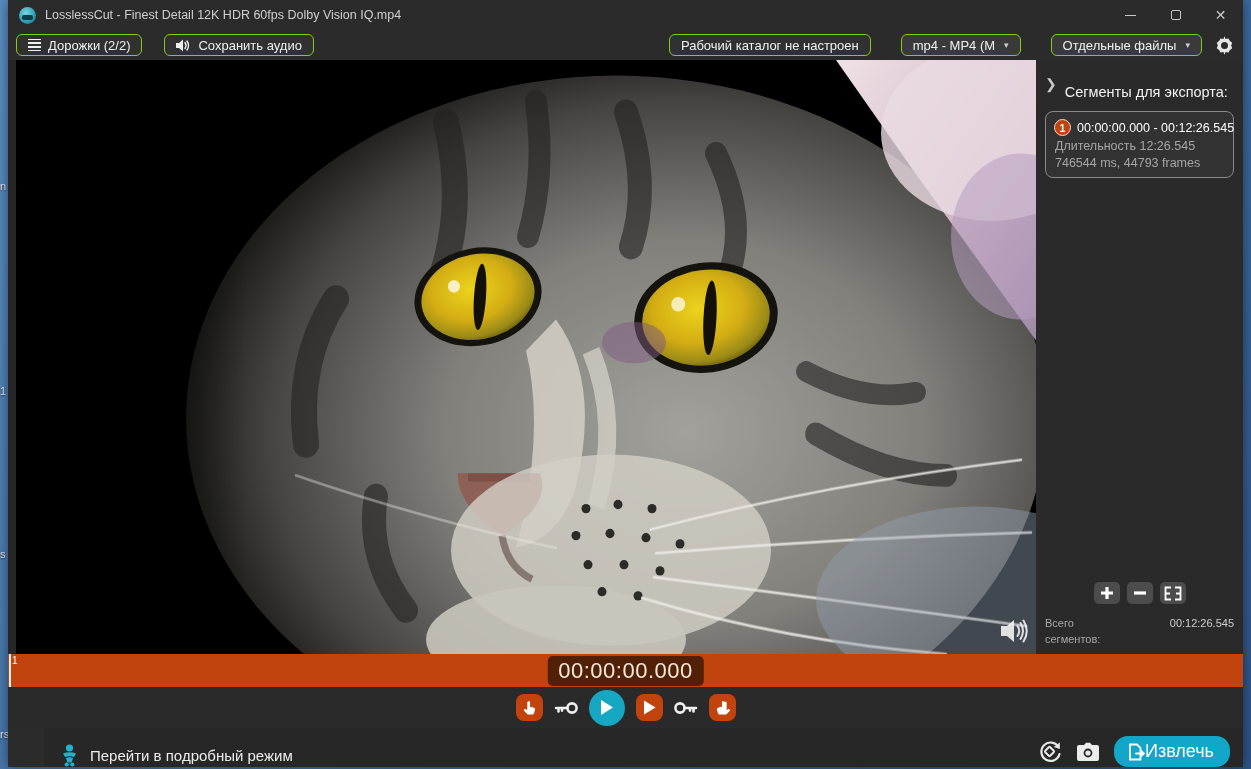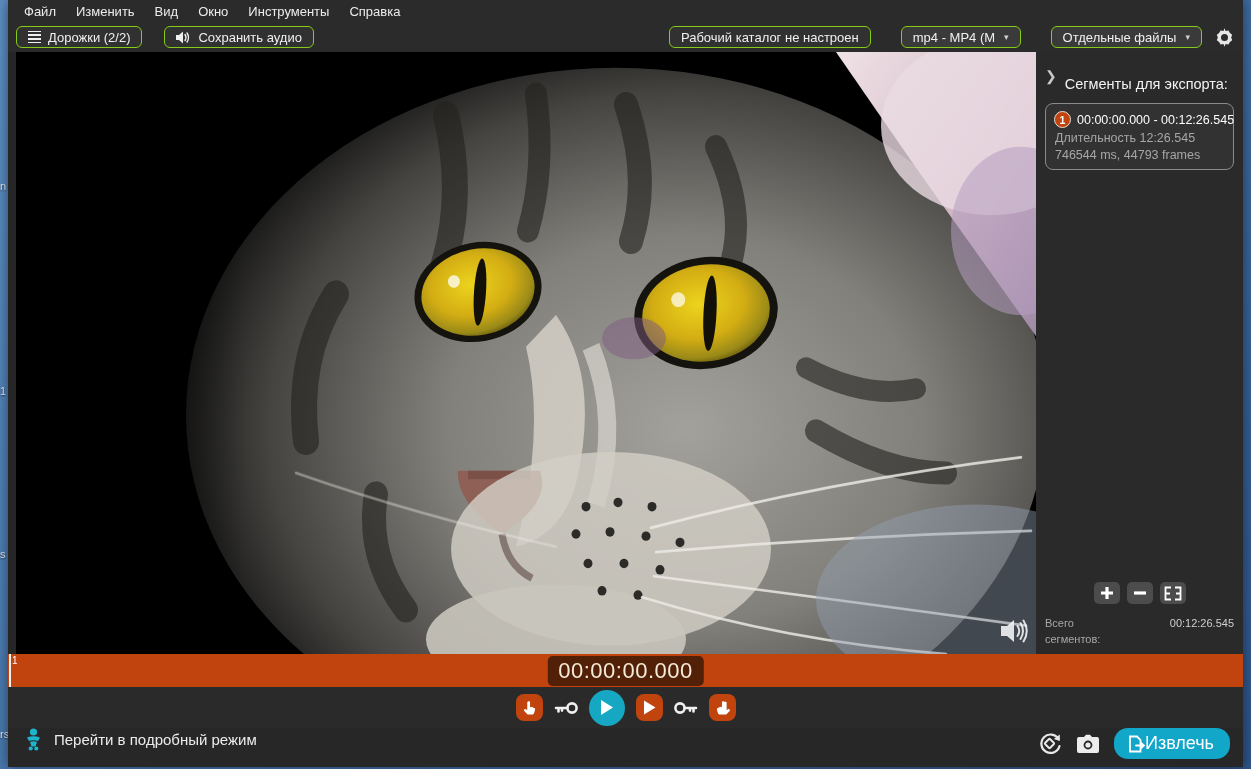--- a/index.html
+++ b/index.html
@@ -84,47 +84,54 @@
 
   
   .controls { height:41px; flex:none; background:#2a2a2a; display:flex; align-items:center; justify-content:center; gap:11px; }
   .obtn { width:27px; height:27px; border-radius:8px; background:#c1440e; border:none;
     display:flex; align-items:center; justify-content:center; cursor:pointer; }
   .keybtn { background:none; border:none; display:flex; cursor:pointer; }
   .playbtn { width:36px; height:36px; border-radius:50%; background:#16a7c3; border:none;
     display:flex; align-items:center; justify-content:center; cursor:pointer; }
 
   
-  .footer { height:39px; flex:none; background:#272727; display:flex; align-items:flex-start; padding:0 13px 0 16px; }
+  .footer { height:39px; flex:none; background:#272727; display:flex; align-items:flex-end; padding:0 13px 0 16px;margin-left:36px; }
   .adv-link { display:flex; align-items:center; gap:11px; cursor:pointer; }
   .adv-text { font-size:15px; color:#ececec; }
   .footer-right { margin-left:auto; display:flex; align-items:center; gap:14px; }
   .fico { background:none; border:none; display:flex; cursor:pointer; }
   .export-btn { display:flex; align-items:center; background:#12a6c9; border:none;
     border-radius:14px; padding:5px 16px 5px 13px; color:#fff; font-size:18px; cursor:pointer; }
 </style>
 </head>
 <body>
 
 <span class="desktop-fragment" style="top:180px">n</span>
 <span class="desktop-fragment" style="top:385px">1</span>
 <span class="desktop-fragment" style="top:548px">s</span>
 <span class="desktop-fragment" style="top:728px">rs</span>
 
 <div class="window">
 
-
-  <div class="menubar">
-    <span class="menu-item">Файл</span>
-    <span class="menu-item">Изменить</span>
-    <span class="menu-item">Вид</span>
-    <span class="menu-item">Окно</span>
-    <span class="menu-item">Инструменты</span>
-    <span class="menu-item">Справка</span>
-  </div>
+  <div class="titlebar">
+    <span class="app-icon"></span>
+    <span class="title-text">LosslessCut - Finest Detail 12K HDR 60fps Dolby Vision IQ.mp4</span>
+    <div class="win-controls">
+      <div class="win-btn">
+          <span class="glyph-min"></span>
+        </div>
+      <div class="win-btn">
+          <span class="glyph-max"></span>
+        </div>
+      <div class="win-btn">
+          <span class="glyph-close">✕</span>
+        </div>
+    </div>
+  </div>
+
 
   <div class="toolbar">
     <button class="tbtn">
       <span class="icon-lines">
           <i></i>
           <i></i>
           <i></i>
           <i></i>
         </span>
       <span>Дорожки (2/2)</span>

